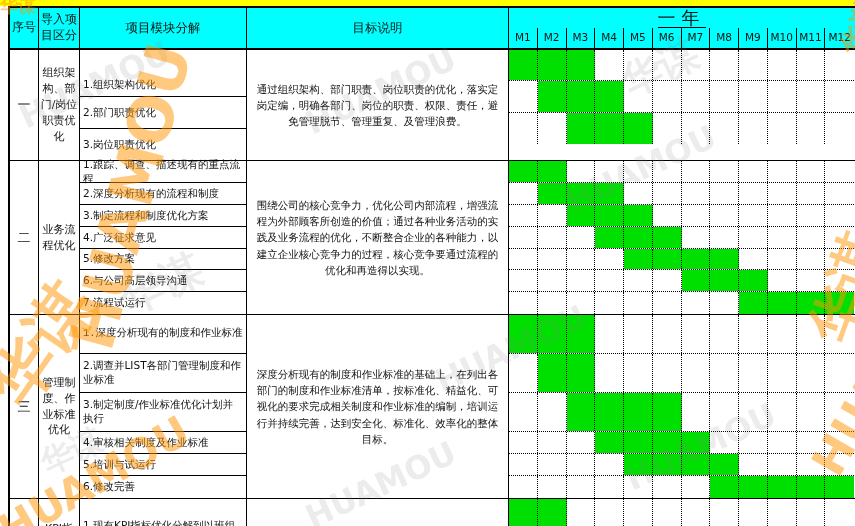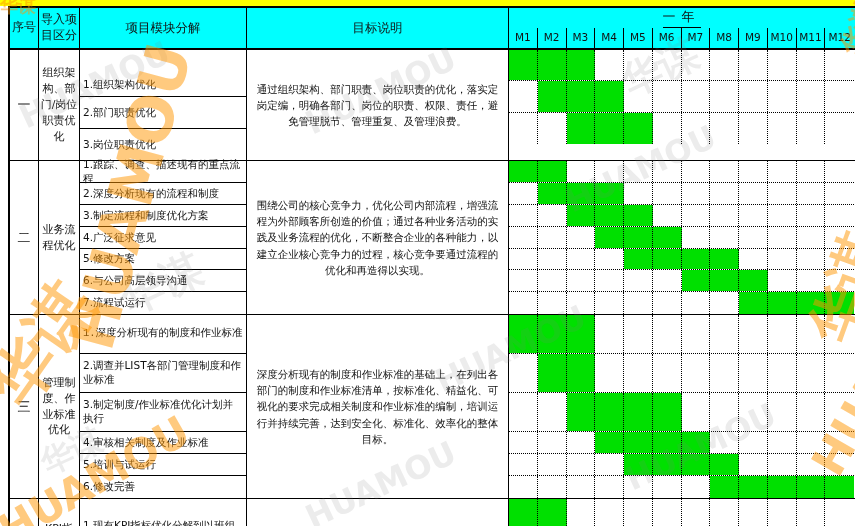--- a/index.html
+++ b/index.html
@@ -10,21 +10,21 @@
   .plan{position:absolute;left:8px;top:6px;width:849px;border:2px solid #000;background:#fff}
   
   .hdr{display:flex;height:42px;background:#00ffff;font-weight:normal;border-bottom:2px solid #000}
   .hcell{display:flex;align-items:center;justify-content:center;text-align:center;
          border-right:1px solid #000;font-size:12px;line-height:1.3;word-break:break-all;padding:0 2px}
   .h-seq{width:29px}
   .h-cat{width:41px}
   .h-mod{width:167px;font-size:12.5px}
   .h-goal{width:262px;font-size:12.5px}
   .h-months{width:345px;display:flex;flex-direction:column;border-right:none}
-  .h-year{height:20px;border-bottom:1px solid #000;display:flex;align-items:center;justify-content:center;font-size:13px;letter-spacing:6px}
+  .h-year{height:20px;border-bottom:1px solid #000;display:flex;align-items:center;justify-content:center;font-size:18px;letter-spacing:6px}
   .months-row{flex:1;display:flex}
   .mcell{width:28.75px;border-right:1px solid #000;display:flex;align-items:center;justify-content:center;font-size:10.5px}
   .mcell:last-child{border-right:none}
   
   .section{display:flex;border-top:1px solid #000;background:#fff}
   .section:first-child{border-top:none}
   .cell{border-right:1px solid #000}
   .c-seq{width:29px;display:flex;align-items:center;justify-content:center;font-size:13px;font-weight:normal}
   .c-cat{width:41px;display:flex;align-items:center;justify-content:center;text-align:center;
          font-size:11px;line-height:1.45;word-break:break-all;padding:6px 1px}

